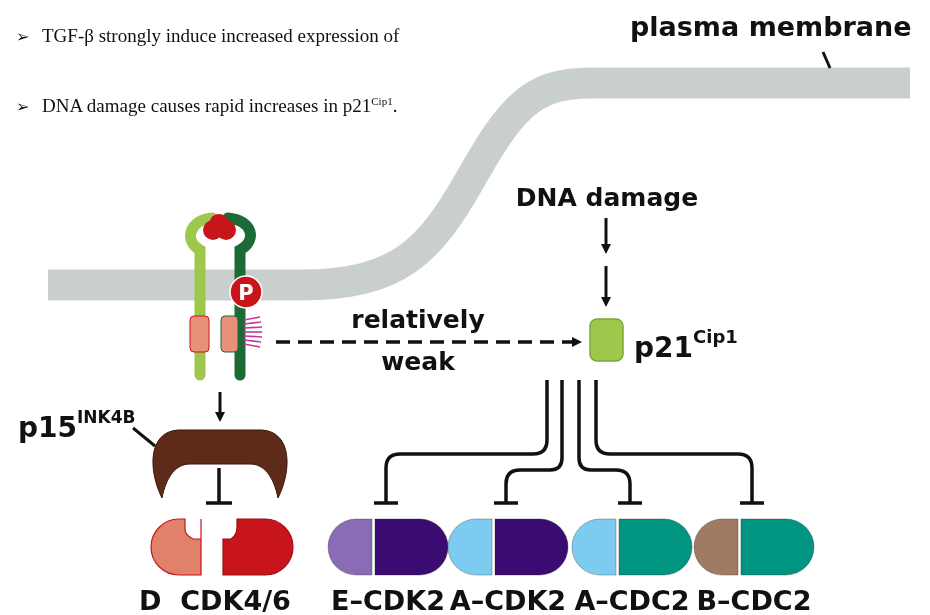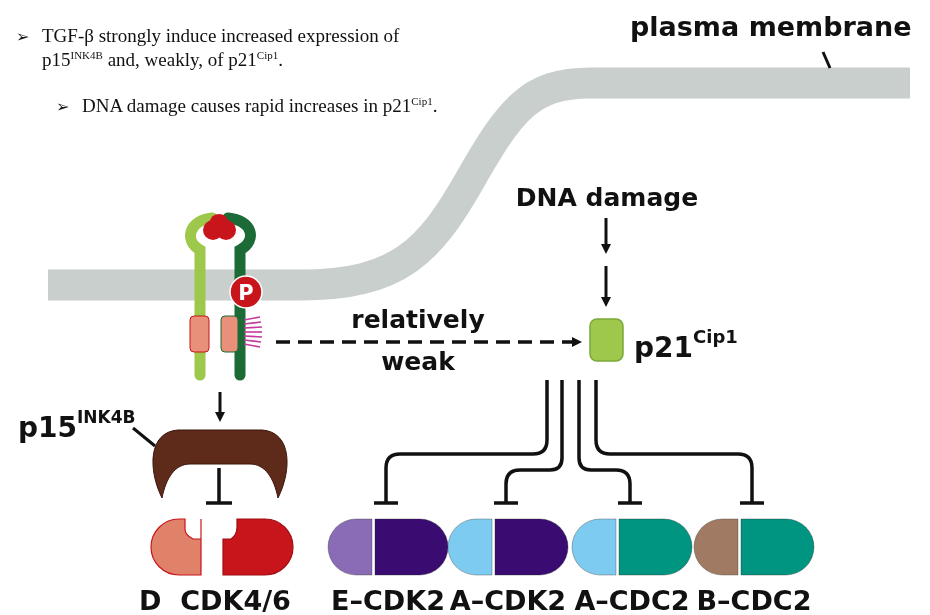--- a/index.html
+++ b/index.html
@@ -9,23 +9,22 @@
   .bullet sup { font-size:11px; vertical-align:7px; line-height:0; }
   .bullet .indent { padding-left:26px; display:block; }
   svg { position:absolute; left:0; top:0; }
   .lbl { font-family:"DejaVu Sans", sans-serif; font-weight:bold; fill:#111; }
 </style>
 </head>
 <body>
 
 <div class="bullet" style="top:24px;">
   <span class="mark">➢</span><span>TGF-β strongly induce increased expression of</span>
-  <span class="indent"><span>p15</span><sup>INK4B</sup><span> and, weakly, of p21</span><sup>Cip1</sup><span>.</span></span>
 </div>
-<div class="bullet" style="top:94px;margin-left:40px;">
+<div class="bullet" style="top:94px;">
   <span class="mark">➢</span><span>DNA damage causes rapid increases in p21</span><sup>Cip1</sup><span>.</span>
 </div>
 
 <svg width="930" height="615" viewBox="0 0 930 615">
   <defs>
     <marker id="arrowhead" markerWidth="10" markerHeight="10" refX="6" refY="5" orient="auto" markerUnits="userSpaceOnUse">
       <path d="M0,0 L10,5 L0,10 z" fill="#111"></path>
     </marker>
   </defs>
 

